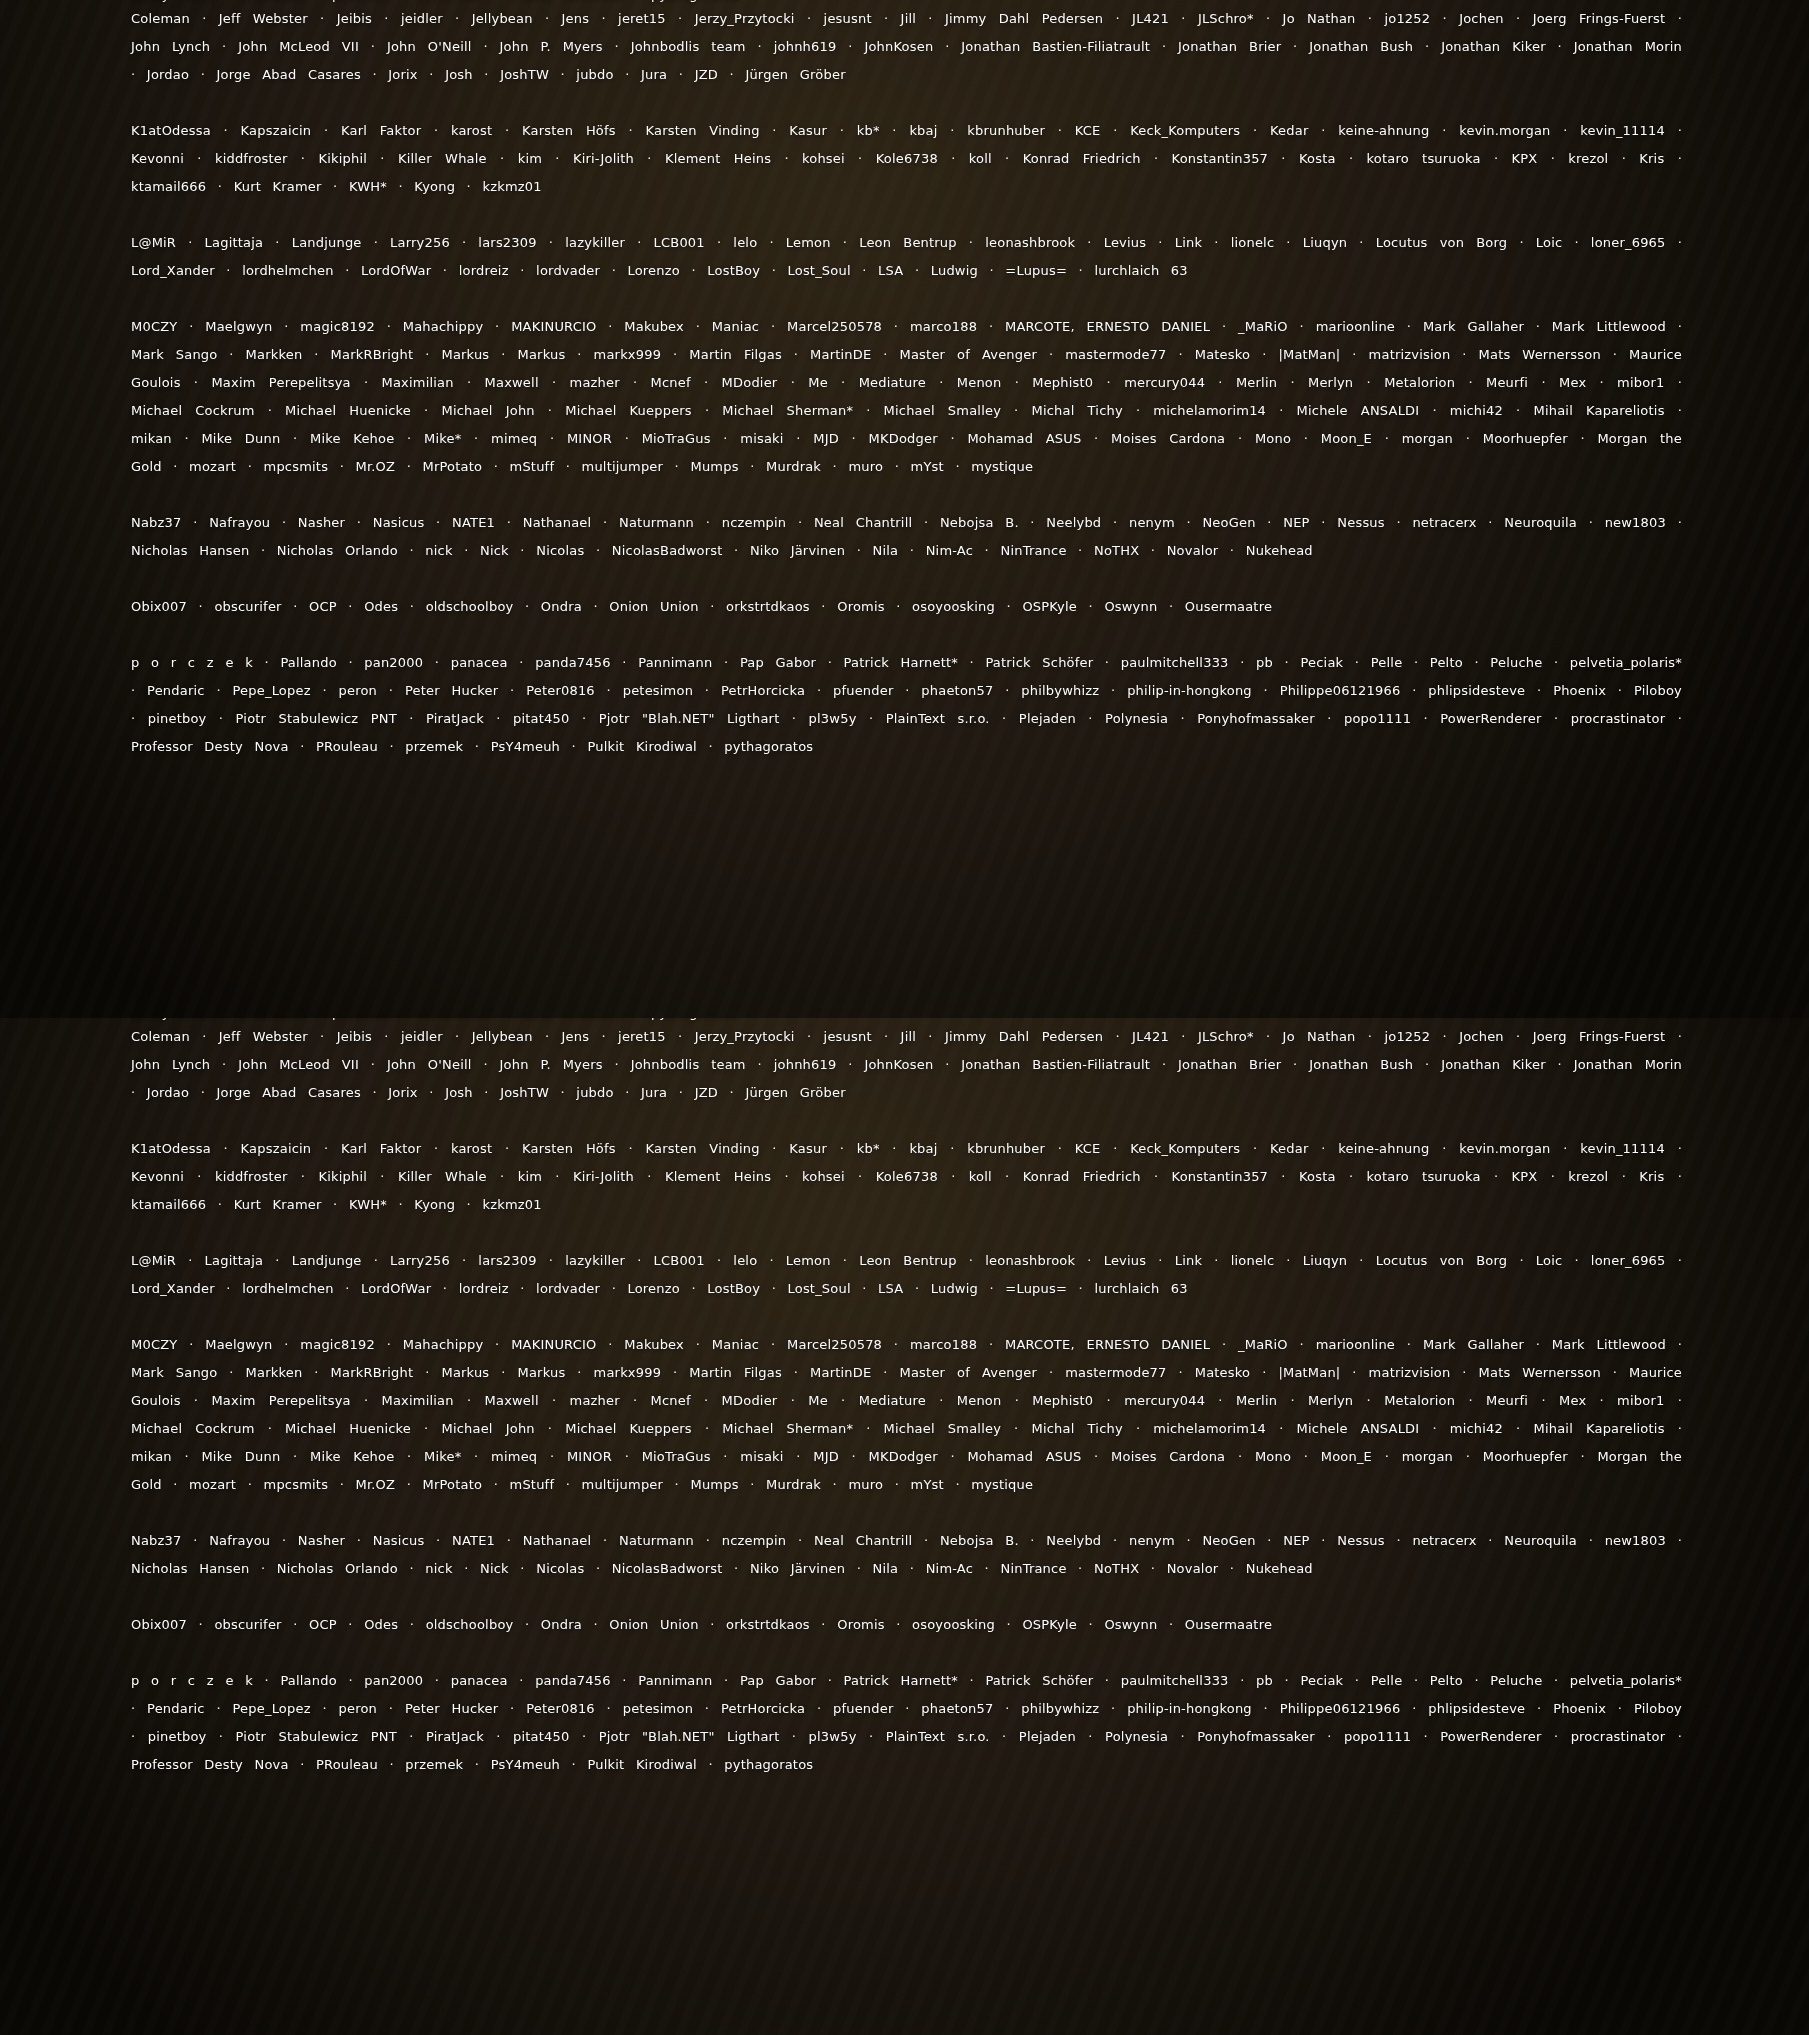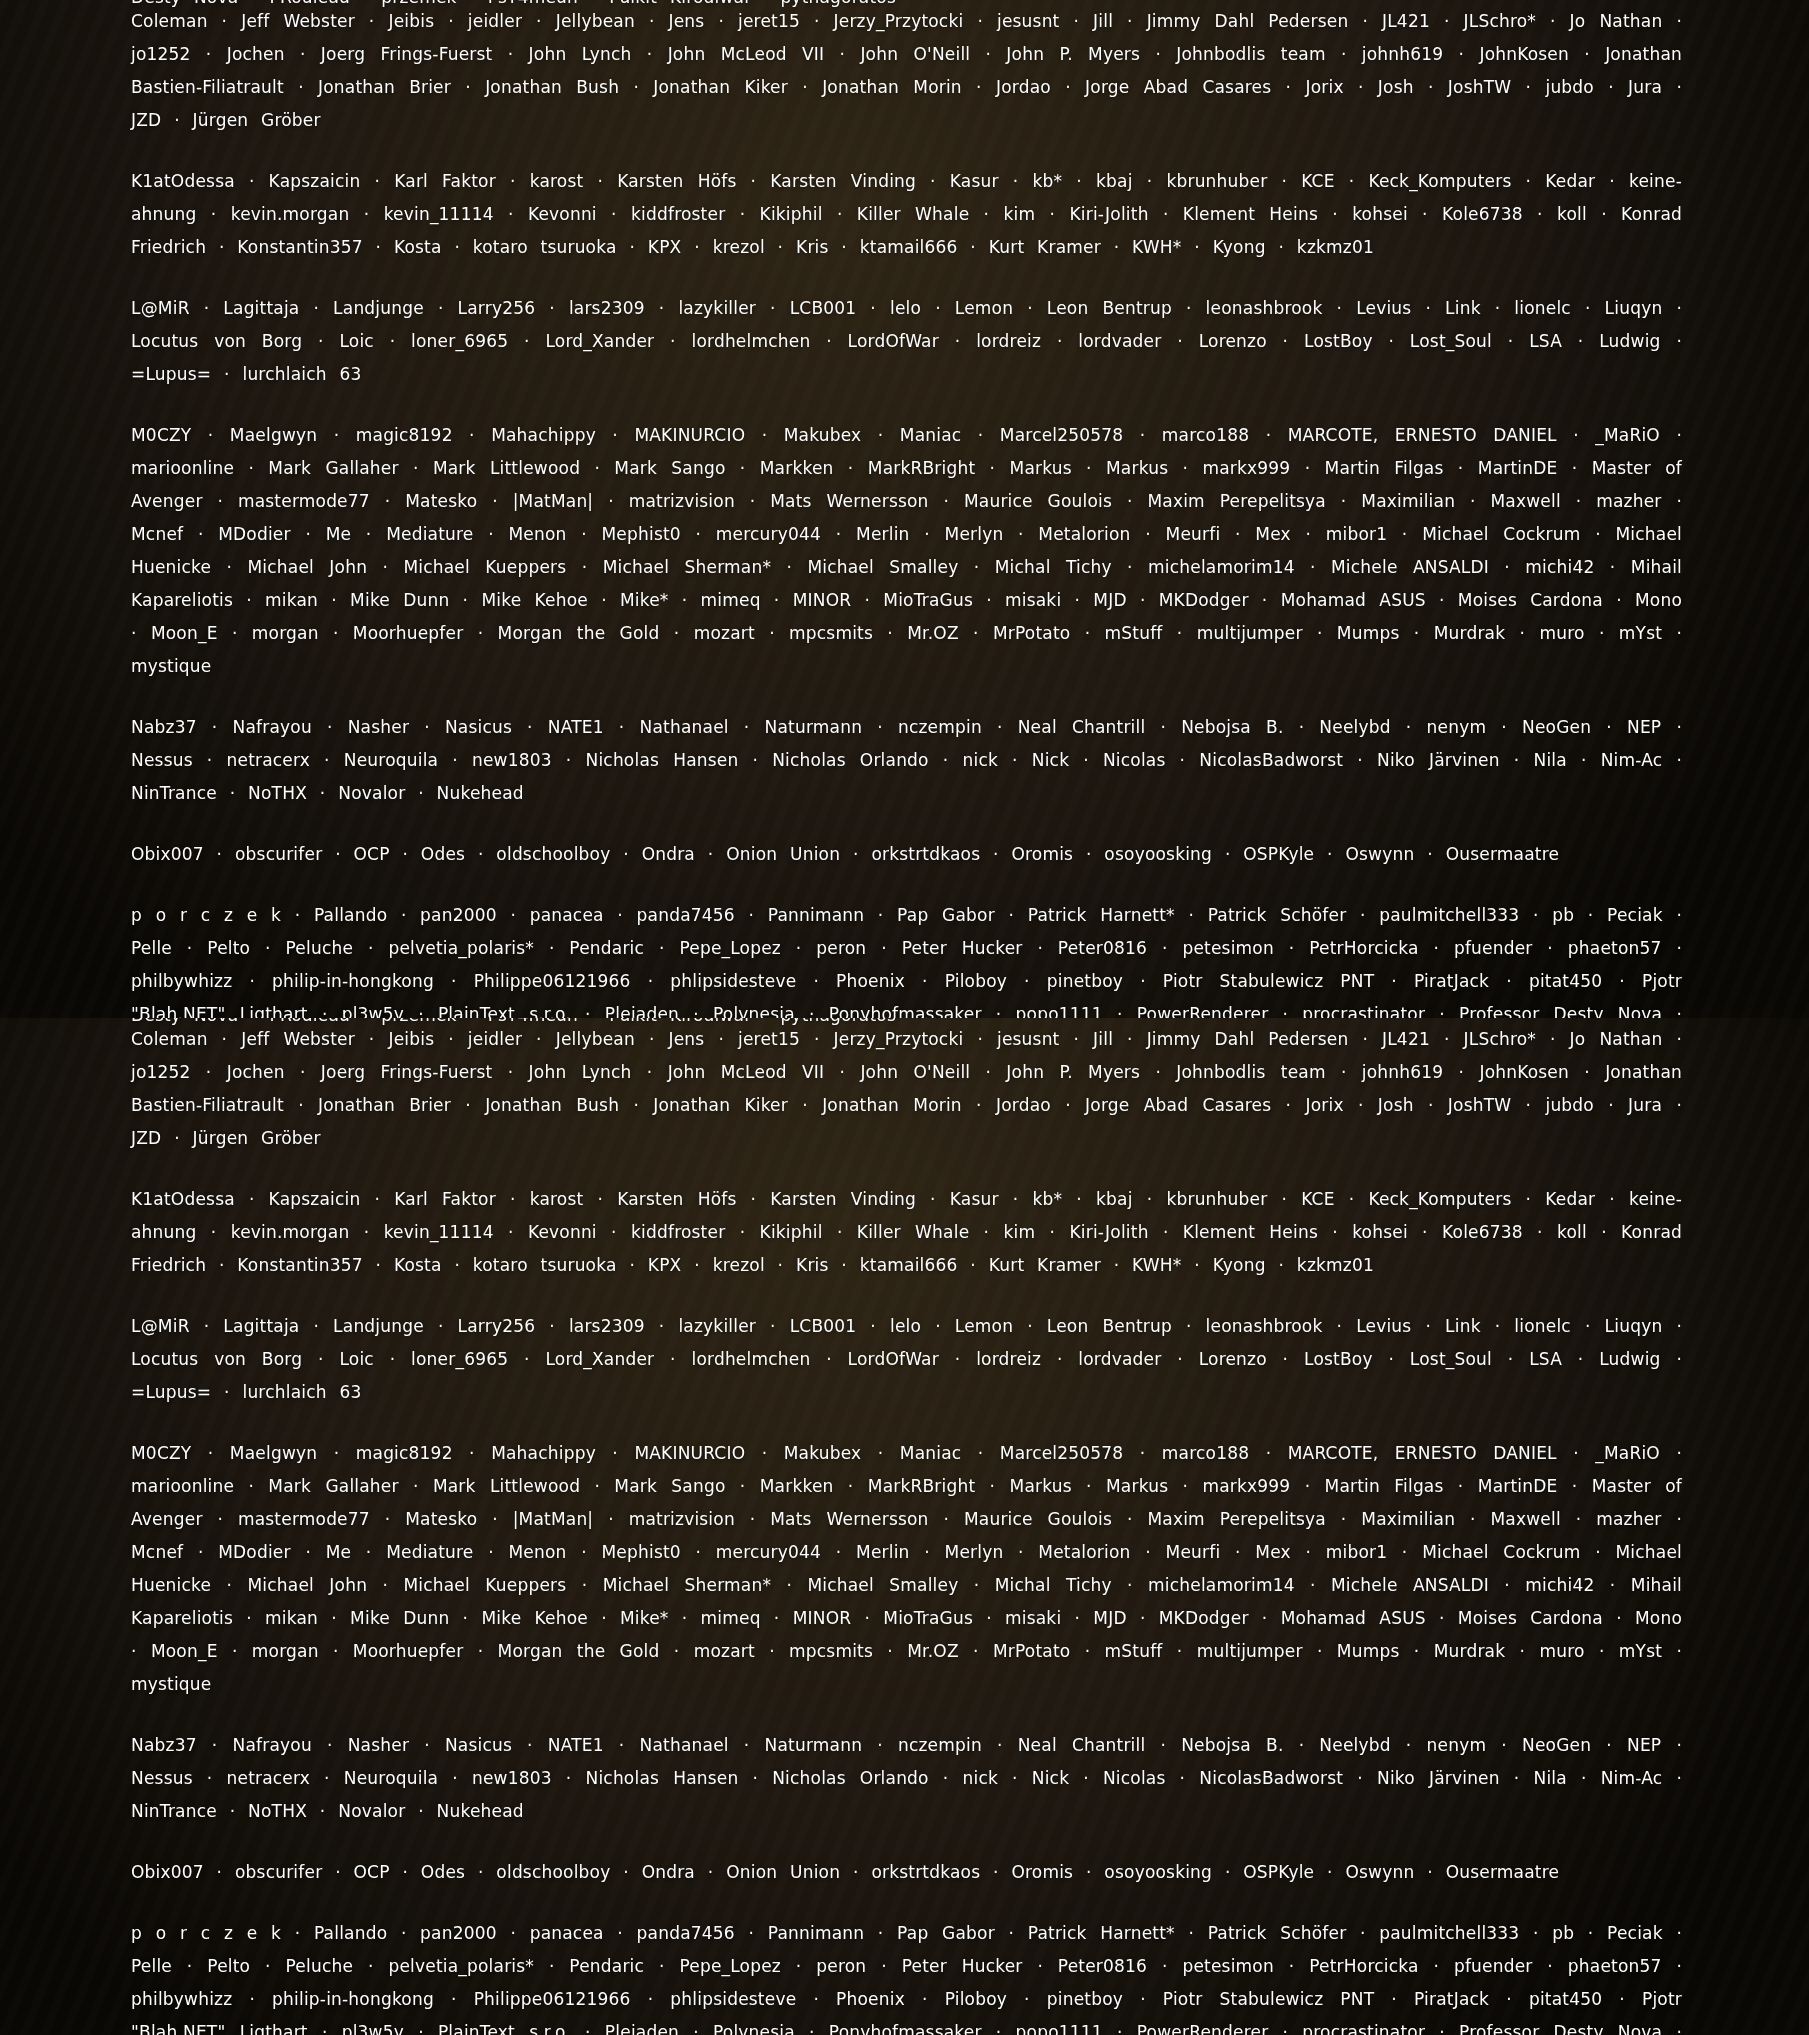--- a/index.html
+++ b/index.html
@@ -24,22 +24,22 @@
     background:
       repeating-linear-gradient(112deg, rgba(255,255,255,0.012) 0 8.1px, rgba(0,0,0,0) 8.1px 19px),
       radial-gradient(ellipse 58% 105% at 47% 20%,
         var(--background-center) 0%,
         #261e12 30%,
         var(--background-mid) 55%,
         #14100a 78%,
         var(--background-edge) 100%);
     padding:5.4px 127px 0 131px;
     color:var(--text);
-    font-size:17px;
-    line-height:33px;
+    font-size:13px;
+    line-height:28px;
     letter-spacing:0.2px;
     word-spacing:7.2px;
     text-shadow:0 0.9px 3.6px rgba(0,0,0,0.55);
   }
   .block{
     text-align:justify;
     margin:0 0 28px 0;
   }
   .ghost-line{
     position:absolute;

